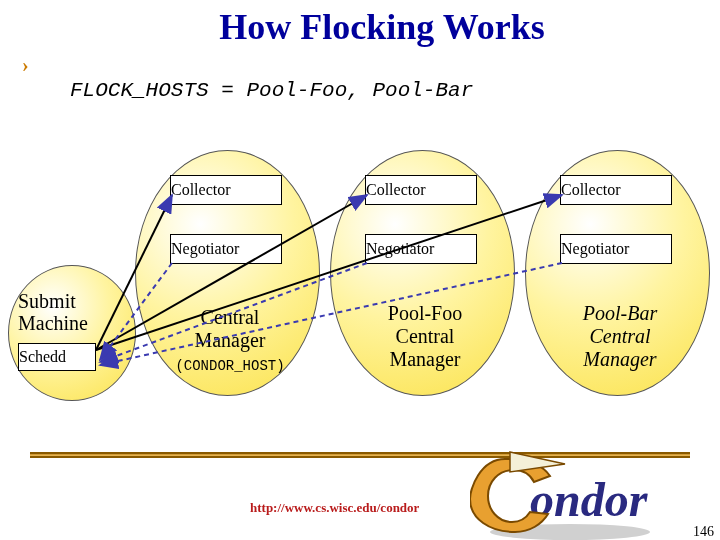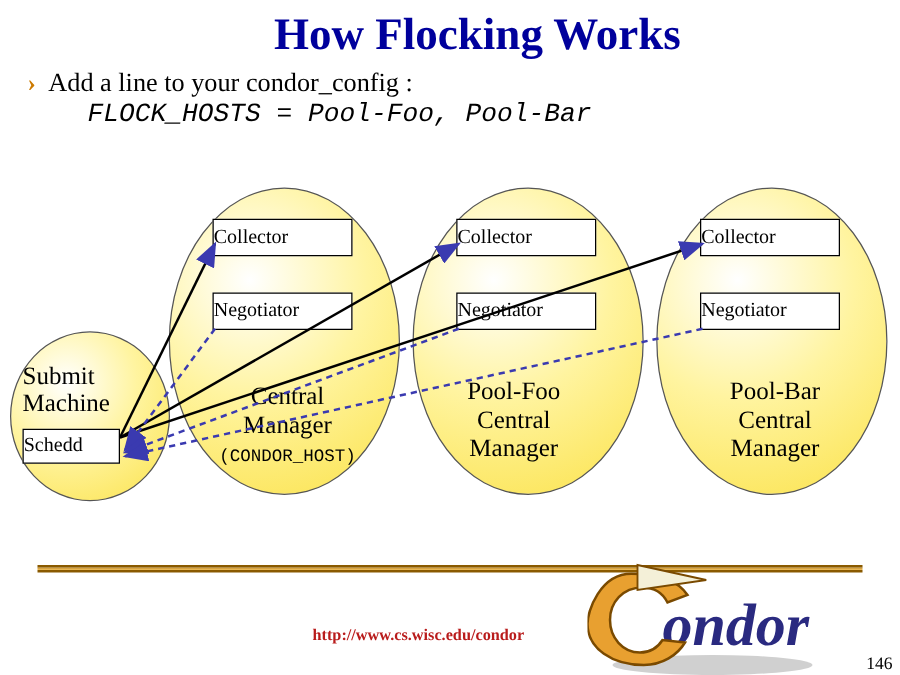--- a/index.html
+++ b/index.html
@@ -125,21 +125,20 @@
 </style>
 </head>
 <body>
 
 <div class="slide">
 
   <div class="title">How Flocking Works</div>
 
   <div class="bullet-row">
     <span class="chevron">›</span>
-    <span>Add a line to your condor_config :</span>
   </div>
   <div class="code-line">FLOCK_HOSTS = Pool-Foo, Pool-Bar</div>
 
   <div class="diagram">
 
     <div class="ellipse" style="width:128px;height:136px;left:8px;top:115px;"></div>
     <div class="ellipse" style="width:185px;height:246px;left:135px;top:0;"></div>
     <div class="ellipse" style="width:185px;height:246px;left:330px;top:0;"></div>
     <div class="ellipse" style="width:185px;height:246px;left:525px;top:0;"></div>
 
@@ -158,33 +157,33 @@
     </div>
 
     <div class="card" style="left:365px;top:25px;width:112px;height:30px;">
       <div class="shadow"></div>
         <span>Collector</span>
     </div>
     <div class="card" style="left:365px;top:84px;width:112px;height:30px;">
       <div class="shadow"></div>
         <span>Negotiator</span>
     </div>
-    <div class="pool-label" style="left:331px;top:152px;white-space:pre-line;">Pool-Foo
+    <div class="pool-label" style="left:345px;top:152px;white-space:pre-line;">Pool-Foo
 Central
 Manager</div>
 
     <div class="card" style="left:560px;top:25px;width:112px;height:30px;">
       <div class="shadow"></div>
         <span>Collector</span>
     </div>
     <div class="card" style="left:560px;top:84px;width:112px;height:30px;">
       <div class="shadow"></div>
         <span>Negotiator</span>
     </div>
-    <div class="pool-label" style="left:540px;top:152px;white-space:pre-line;">Pool-Bar
+    <div class="pool-label" style="left:540px;top:152px;white-space:pre-line;font-style:italic;">Pool-Bar
 Central
 Manager</div>
 
     <div class="submit-label" style="left:18px;top:140px;white-space:pre-line;">Submit
 Machine</div>
     <div class="card" style="left:18px;top:193px;width:78px;height:28px;">
       <div class="shadow"></div>
         <span>Schedd</span>
     </div>
 

